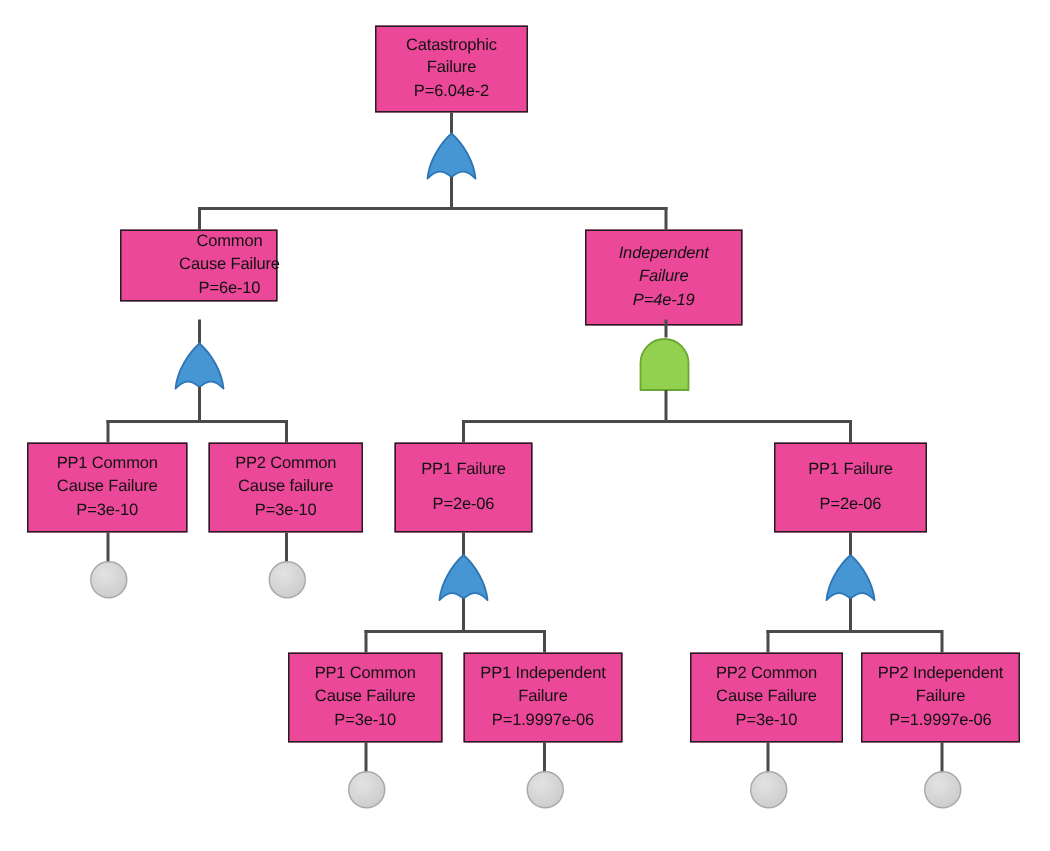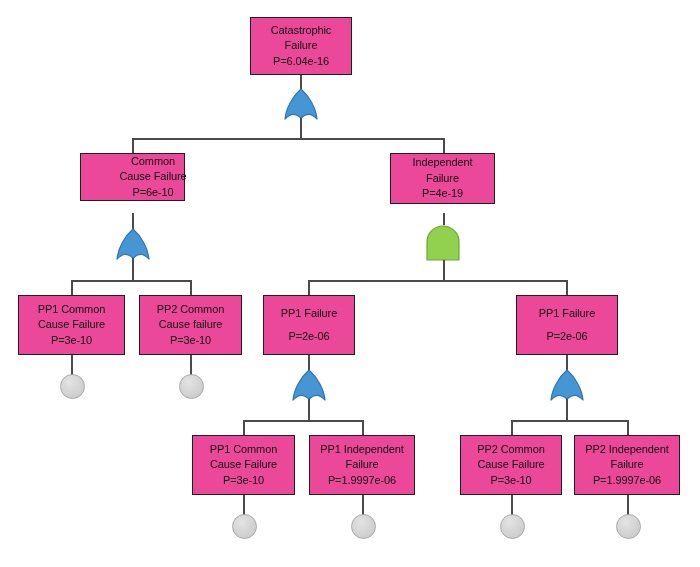--- a/index.html
+++ b/index.html
@@ -62,21 +62,21 @@
   }
 </style>
 </head>
 <body>
 
 <div id="canvas">
 
   <div class="node" style="left:250px; top:17px; width:102px; height:58px;">
     <span class="ln">Catastrophic</span>
     <span class="ln">Failure</span>
-    <span class="ln">P=6.04e-16</span>
+    <span class="ln">P=6.04e-2</span>
   </div>
 
   <div class="vline" style="left:300px; top:75px; height:14px;"></div>
 
   <div class="gate" style="left:283px; top:88px;">
     <svg width="36" height="34" viewBox="0 0 36 34">
       <path d="M18 1 C 26 8, 33 20, 34 31 C 28 25, 24 25, 18 30 C 12 25, 8 25, 2 31 C 3 20, 10 8, 18 1 Z" fill="#4596d2" stroke="#2e75b6" stroke-width="1.2" stroke-linejoin="round"></path>
     </svg>
   </div>
 
@@ -85,21 +85,21 @@
   <div class="hline" style="left:132px; top:138px; width:313px;"></div>
   <div class="vline" style="left:132px; top:138px; height:15px;"></div>
   <div class="vline" style="left:443px; top:138px; height:15px;"></div>
 
   <div class="node" style="left:80px; top:153px; width:105px; height:48px;padding-left:41px;">
     <span class="ln">Common</span>
     <span class="ln">Cause Failure</span>
     <span class="ln">P=6e-10</span>
   </div>
 
-  <div class="node" style="left:390px; top:153px; width:105px; height:51px;">
+  <div class="node" style="left:390px; top:153px; width:105px; height:64px;font-style:italic;">
     <span class="ln">Independent</span>
     <span class="ln">Failure</span>
     <span class="ln">P=4e-19</span>
   </div>
 
   <div class="vline" style="left:132px; top:213px; height:16px;"></div>
   <div class="gate" style="left:115px; top:228px;">
     <svg width="36" height="34" viewBox="0 0 36 34">
       <path d="M18 1 C 26 8, 33 20, 34 31 C 28 25, 24 25, 18 30 C 12 25, 8 25, 2 31 C 3 20, 10 8, 18 1 Z" fill="#4596d2" stroke="#2e75b6" stroke-width="1.2" stroke-linejoin="round"></path>
     </svg>

